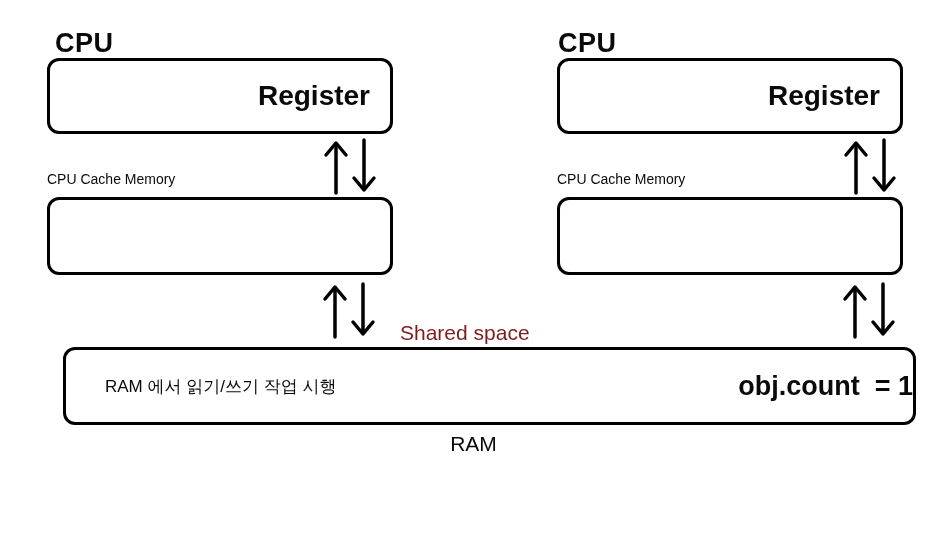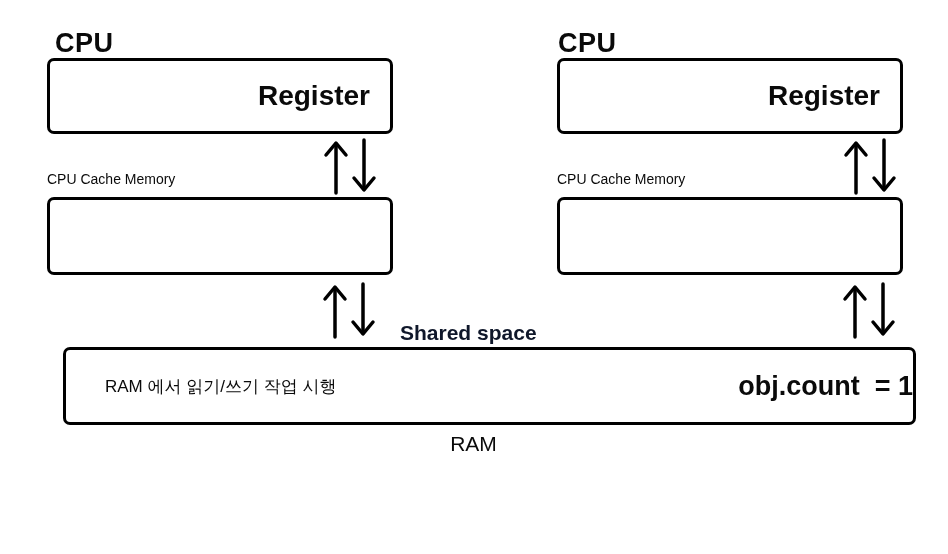--- a/index.html
+++ b/index.html
@@ -19,43 +19,43 @@
   .abs { position: absolute; }
 
   .cpu-label {
     font-size: 27px;
     font-weight: 600;
     letter-spacing: 0.5px;
     line-height: 1;
   }
   .box {
     border: 3px solid #000000;
-    border-radius: 7px;
+    border-radius: 12px;
     background: #ffffff;
     box-sizing: border-box;
   }
   .register-box {
     display: flex;
     align-items: center;
     justify-content: flex-end;
     padding-right: 20px;
   }
   .register-label {
     font-size: 28px;
     font-weight: 600;
   }
   .cache-label {
     font-size: 14px;
     font-weight: 400;
     line-height: 1;
   }
   .shared-space-label {
     font-size: 21px;
-    font-weight: 700;
-    color: #0f172a;
+    font-weight: 400;
+    color: #7f1d1d;
     line-height: 1;
   }
   .ram-box {
     display: block;
   }
   .ram-note {
     position: absolute;
     left: 39px;
     top: 50%;
     transform: translateY(-50%);

